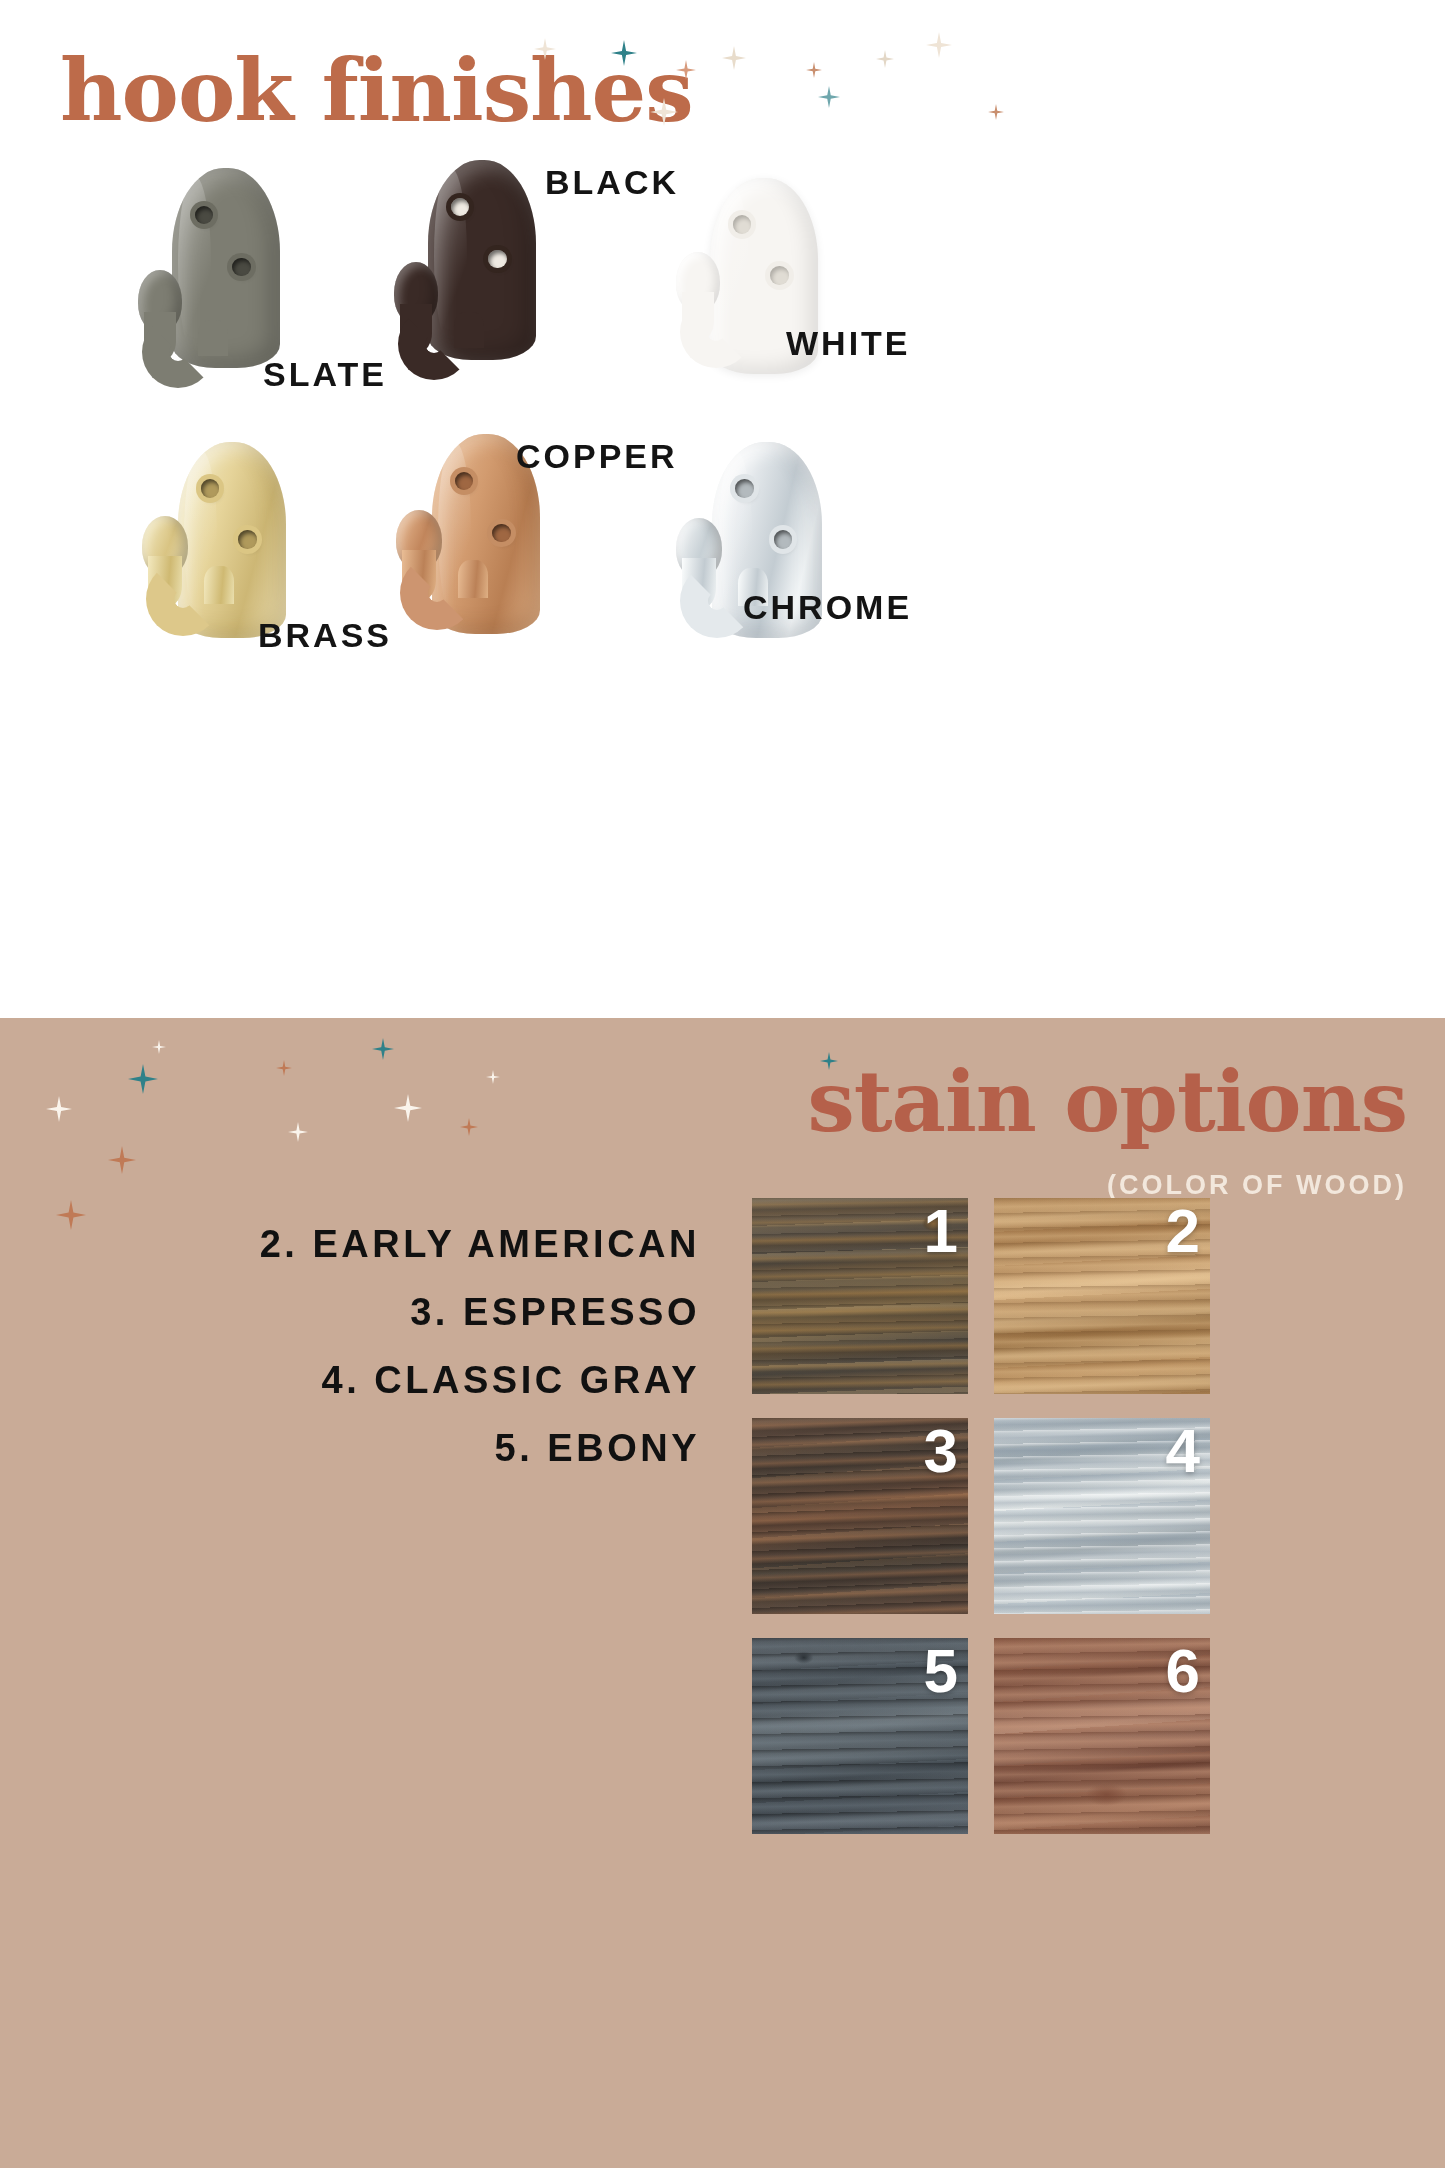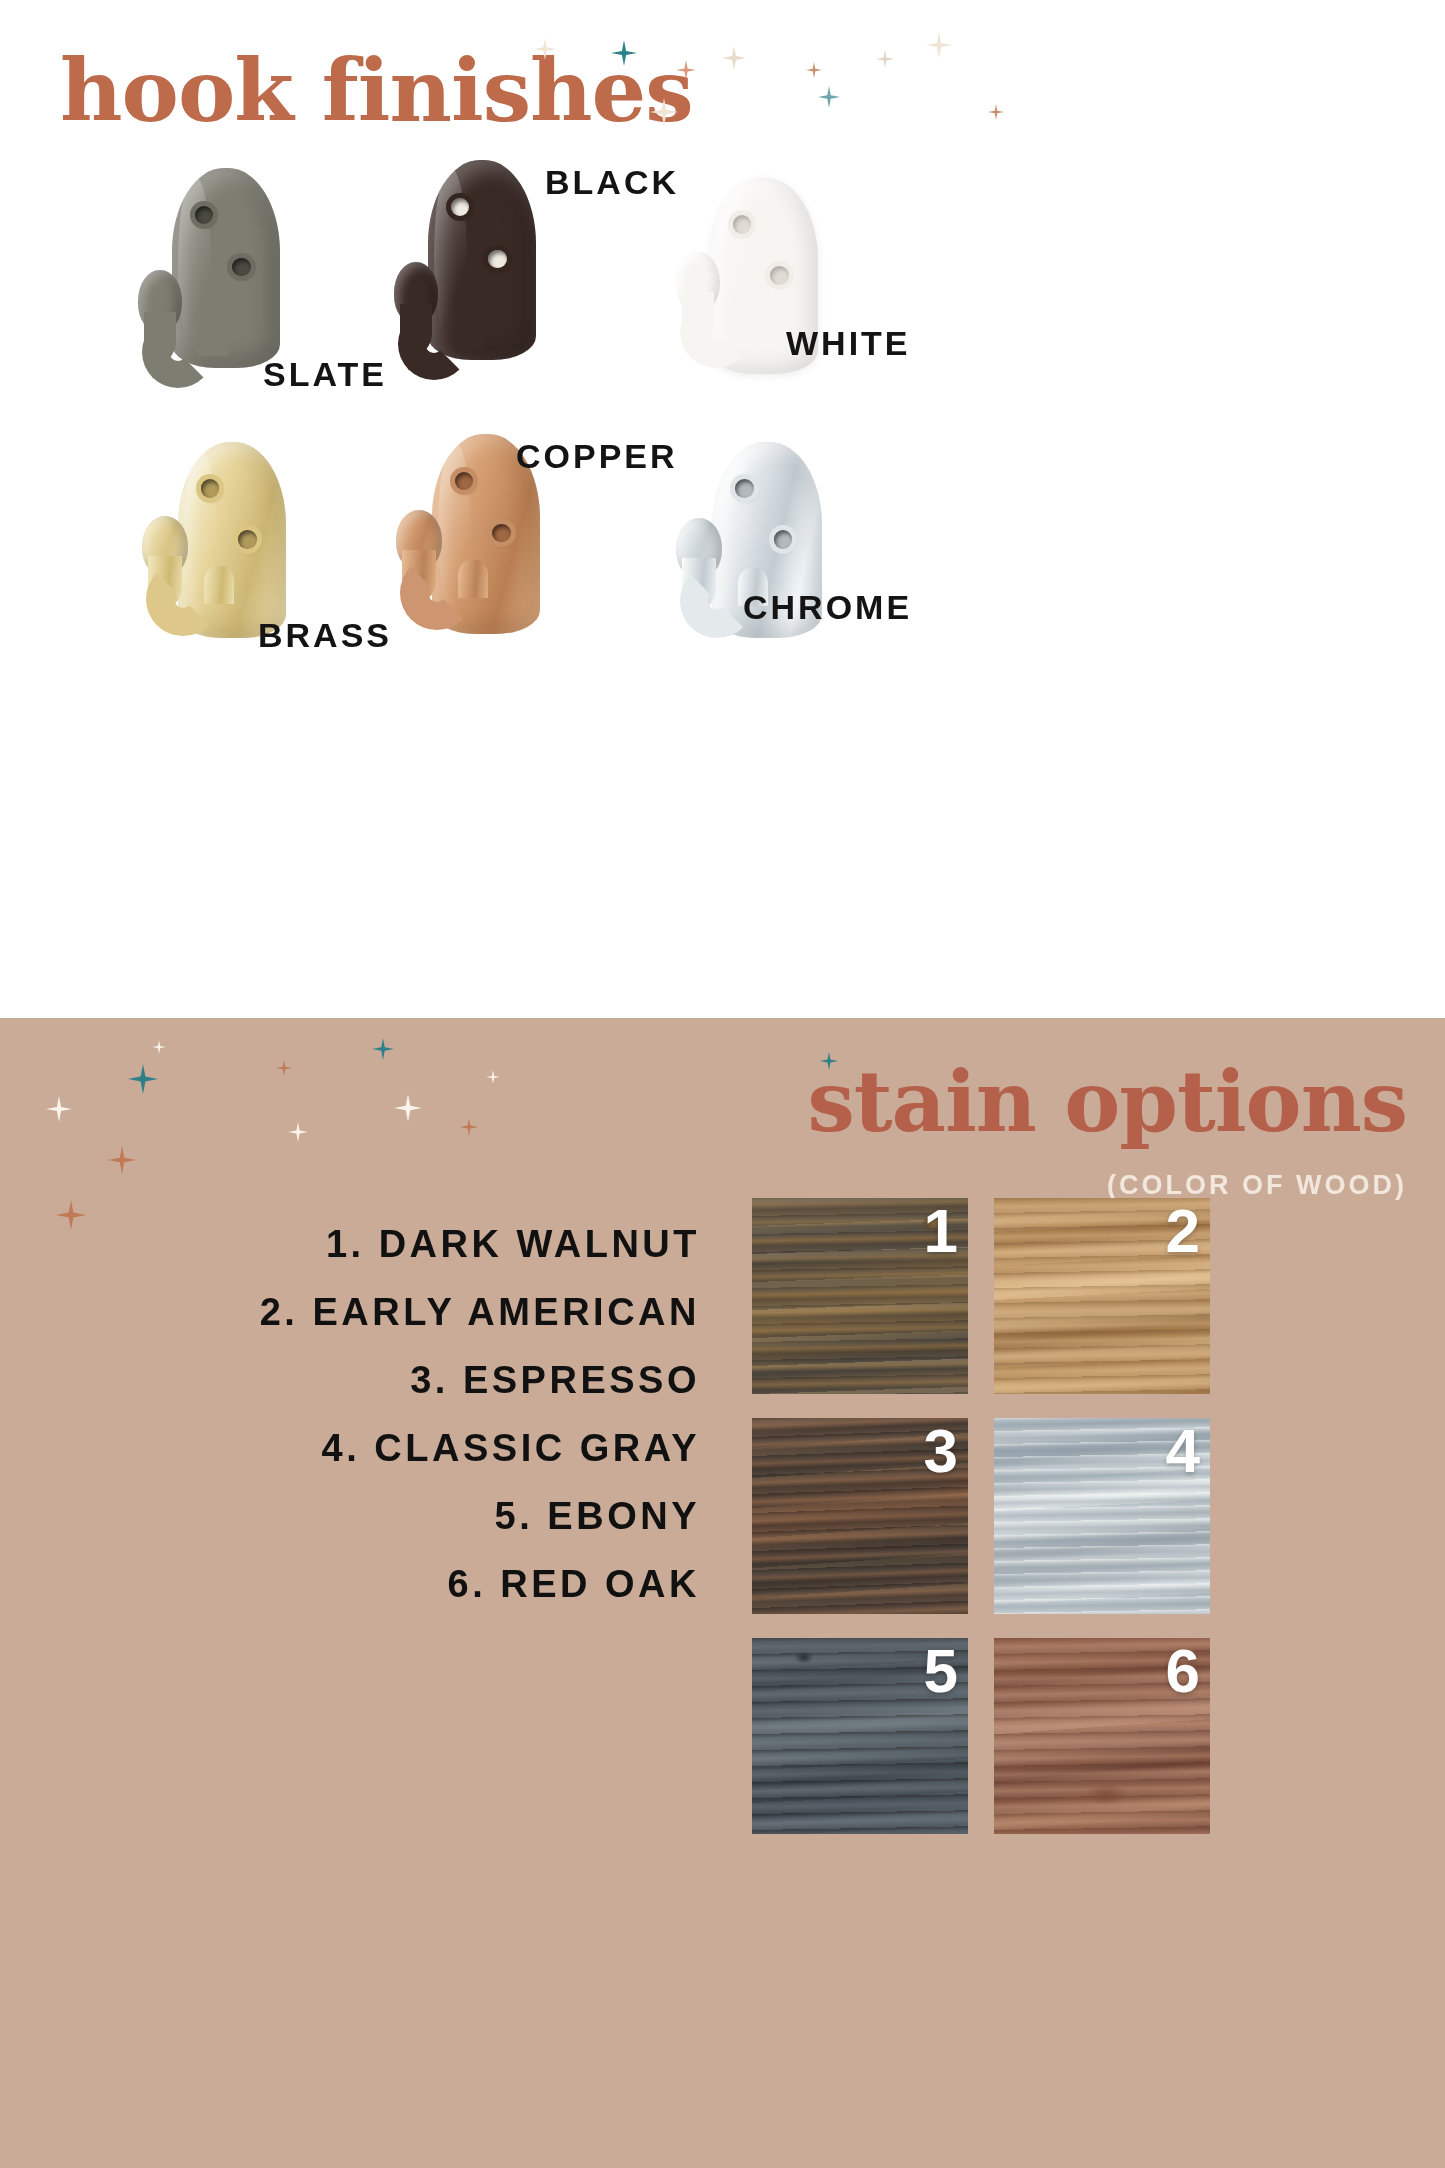--- a/index.html
+++ b/index.html
@@ -288,26 +288,24 @@
       </div>
     <div class="spark" style="left:820px;top:34px;width:18px;height:18px;color:#2F8189">
         <i></i>
       </div>
   </div>
 
   <h2 id="stain-title">stain options</h2>
   <div id="stain-subtitle">(COLOR OF WOOD)</div>
 
   <ul id="stain-list">
-    <li>1. DARK WALNUT</li>
     <li>2. EARLY AMERICAN</li>
     <li>3. ESPRESSO</li>
     <li>4. CLASSIC GRAY</li>
     <li>5. EBONY</li>
-    <li>6. RED OAK</li>
   </ul>
 
   <div id="swatch-grid">
 
     <div class="swatch">
       <div class="grain" style="
         background:
           repeating-linear-gradient(179deg, rgba(0,0,0,.22) 0px, rgba(0,0,0,0) 3px, rgba(190,140,70,.30) 7px, rgba(0,0,0,.16) 12px, rgba(0,0,0,0) 18px),
           repeating-linear-gradient(178deg, rgba(255,220,160,.22) 0px, rgba(0,0,0,0) 9px, rgba(120,90,55,.35) 16px, rgba(0,0,0,0) 28px),
           linear-gradient(172deg,#6d6152 0%,#574f45 30%,#7b6748 55%,#4e4840 78%,#6a5d4d 100%);"></div>

